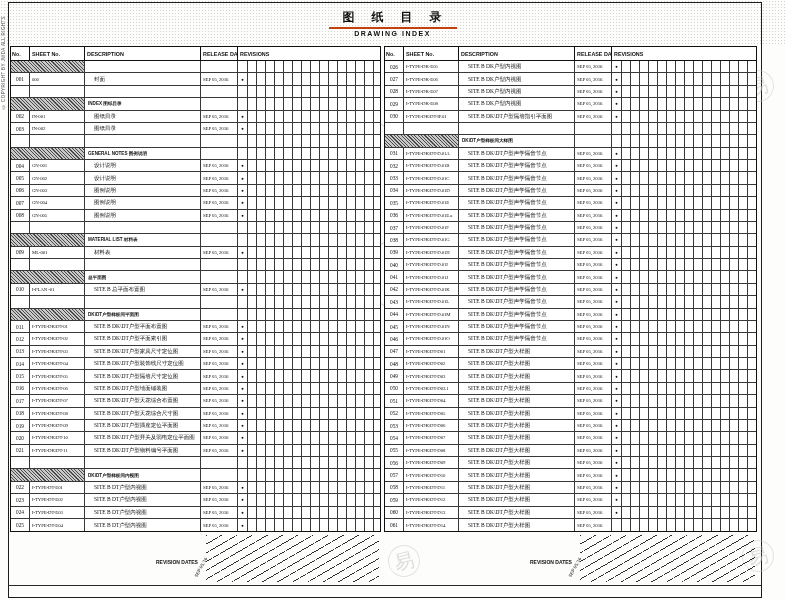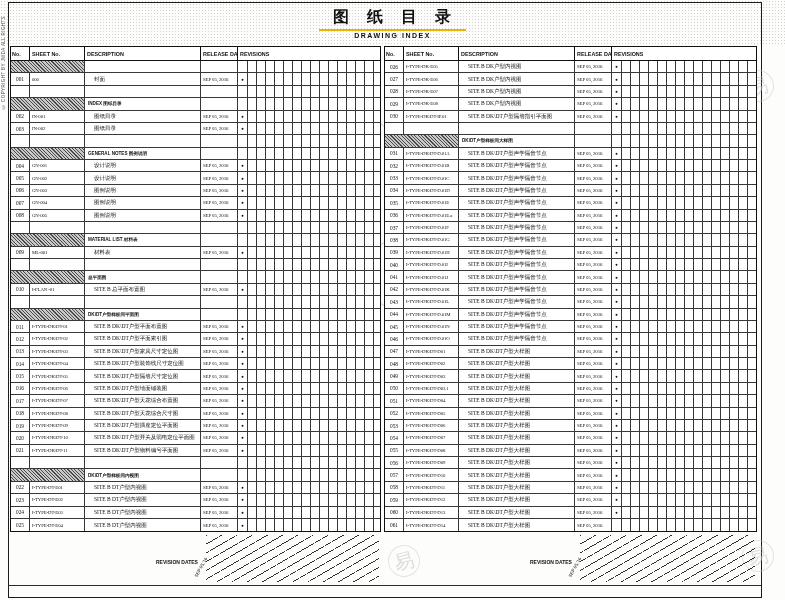--- a/index.html
+++ b/index.html
@@ -17,22 +17,22 @@
   .halftone-page{
     position:absolute;left:0;top:0;width:785px;height:600px;
     background-image:radial-gradient(#999 0.5px,transparent 0.65px);
     background-size:4px 4px;opacity:.07;pointer-events:none;
   }
   .frame{position:absolute;left:8px;top:2px;width:752px;height:594px;border:1px solid #1c1c1c;}
   .bottom-line{position:absolute;left:8px;top:585px;width:753px;border-top:1px solid #2a2a2a;}
 
   
   .title-block{position:absolute;left:0;top:7px;width:785px;text-align:center;z-index:3;}
-  .title-cn{display:inline-block;font-size:16px;font-weight:bold;letter-spacing:7px;
-    padding:0 8px 1px 14px;border-bottom:2px solid #eab308;}
+  .title-cn{display:inline-block;font-size:12px;font-weight:bold;letter-spacing:7px;
+    padding:0 8px 1px 14px;border-bottom:2px solid #c2410c;}
   .title-en{font-size:7px;font-weight:bold;letter-spacing:1.5px;margin-top:1px;
     font-family:"Liberation Sans","DejaVu Sans",sans-serif;}
 
   .copyright{position:absolute;left:1px;top:16px;writing-mode:vertical-rl;
     transform:rotate(180deg);font-size:4.5px;color:#555;letter-spacing:.4px;
     font-family:"Liberation Sans","DejaVu Sans",sans-serif;}
 
   .regmark{position:absolute;width:3px;background:#222;}
 
   

